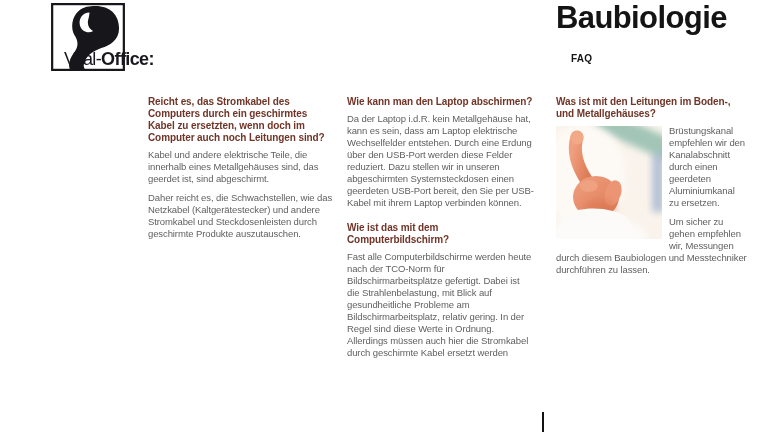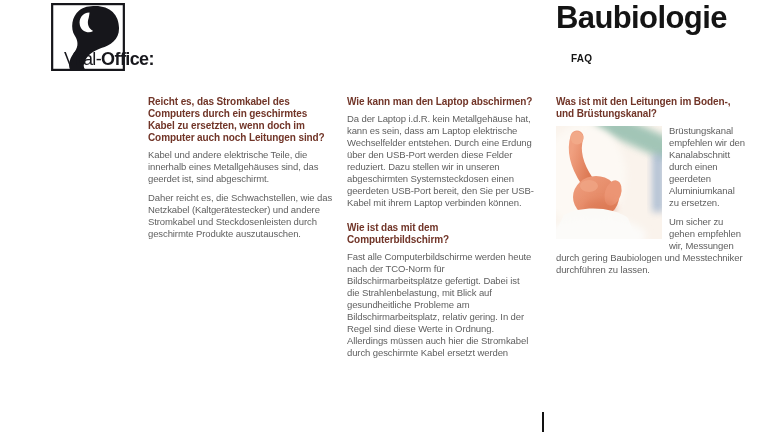--- a/index.html
+++ b/index.html
@@ -90,21 +90,21 @@
     <p>Fast alle Computerbildschirme werden heute nach der TCO-Norm für Bildschirmarbeitsplätze gefertigt. Dabei ist die Strahlenbelastung, mit Blick auf gesundheitliche Probleme am Bildschirmarbeitsplatz, relativ gering. In der Regel sind diese Werte in Ordnung. Allerdings müssen auch hier die Stromkabel durch geschirmte Kabel ersetzt werden</p>
   </div>
 
   <div class="col" id="col1">
     <div class="question">Reicht es, das Stromkabel des Computers durch ein geschirmtes Kabel zu ersetzten, wenn doch im Computer auch noch Leitungen sind?</div>
     <p>Kabel und andere elektrische Teile, die innerhalb eines Metallgehäuses sind, das geerdet ist, sind abgeschirmt.</p>
     <p>Daher reicht es, die Schwachstellen, wie das Netzkabel (Kaltgerätestecker) und andere Stromkabel und Steckdosenleisten durch geschirmte Produkte auszutauschen.</p>
   </div>
 
   <div class="col" id="col3">
-    <div class="question">Was ist mit den Leitungen im Boden-, und Brüstungskanal?</div>
+    <div class="question">Was ist mit den Leitungen im Boden-, und Metallgehäuses?</div>
     <div class="photo-flow">
       <div class="photo">
         <svg viewBox="0 0 106 113">
           <defs>
             <filter id="soft" x="-40%" y="-40%" width="180%" height="180%">
               <feGaussianBlur stdDeviation="3.5"></feGaussianBlur>
             </filter>
             <linearGradient id="skin" x1="0" y1="0" x2="1" y2="1">
               <stop offset="0" stop-color="#f0a080"></stop>
               <stop offset="1" stop-color="#dd7a55"></stop>
@@ -118,19 +118,19 @@
           <circle cx="21" cy="12" r="6.5" fill="#f2a988"></circle>
           <ellipse cx="40" cy="71" rx="23" ry="21" fill="url(#skin)"></ellipse>
           <ellipse cx="57" cy="67" rx="8" ry="13" fill="#ec9574" transform="rotate(18 57 67)"></ellipse>
           <ellipse cx="33" cy="60" rx="9" ry="6" fill="#f0a585" opacity="0.75"></ellipse>
           <ellipse cx="44" cy="82" rx="16" ry="8" fill="#d8724e" opacity="0.5" filter="url(#soft)"></ellipse>
           <path d="M-4,113 L8,89 C26,79 58,81 72,92 L80,113 Z" fill="#fbfaf7"></path>
           <ellipse cx="40" cy="110" rx="50" ry="18" fill="#fcfbf9" filter="url(#soft)"></ellipse>
         </svg>
       </div>
       <p>Brüstungskanal empfehlen wir den Kanalabschnitt durch einen geerdeten Aluminiumkanal zu ersetzen.</p>
-      <p>Um sicher zu gehen empfehlen wir, Messungen durch gering Baubiologen und Messtechniker durchführen zu lassen.</p>
+      <p>Um sicher zu gehen empfehlen wir, Messungen durch diesem Baubiologen und Messtechniker durchführen zu lassen.</p>
     </div>
   </div>
 
   <div class="crop-mark"></div>
 
 </div>
 
 </body></html>

